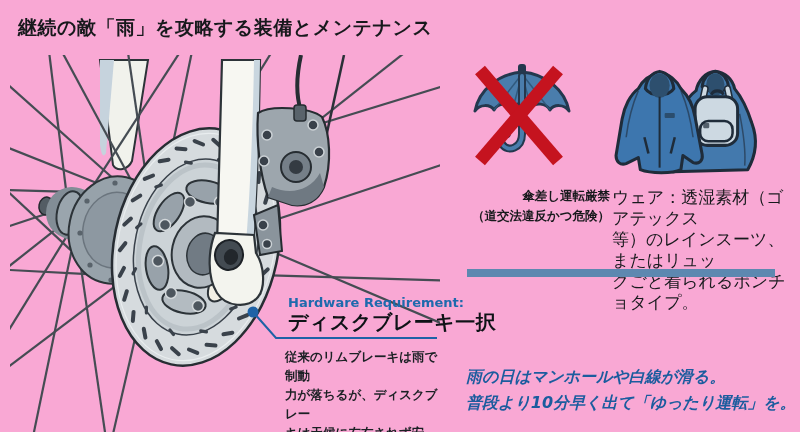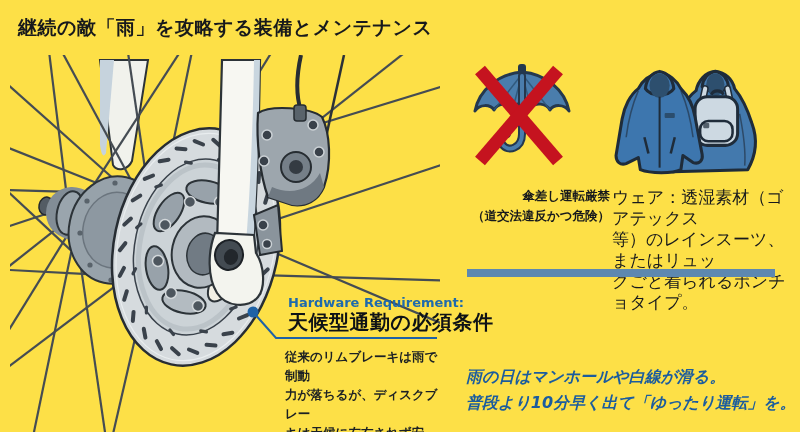--- a/index.html
+++ b/index.html
@@ -1,18 +1,18 @@
 <!DOCTYPE html>
 <html><head>
 <meta charset="utf-8">
 <style>
   html,body{margin:0;padding:0;}
   .stage{
     position:relative;width:800px;height:432px;overflow:hidden;
-    background:#fde047;
+    background:#f9a8d4;
     font-family:"DejaVu Sans","Liberation Sans",sans-serif;
   }
   .title{
     position:absolute;left:18px;top:15px;margin:0;
     font-size:19px;font-weight:800;color:#17191c;letter-spacing:.5px;
   }
   .hw-label{position:absolute;left:288px;top:295px;font-size:13px;font-weight:700;color:#1e6aad;}
   .hw-name{position:absolute;left:288px;top:309px;font-size:20px;font-weight:800;color:#0e1216;letter-spacing:.5px;}
   .hw-desc{position:absolute;left:285px;top:347px;width:158px;font-size:12.5px;line-height:19px;font-weight:600;color:#1b2024;white-space:pre-line;}
   .icon-umbrella{position:absolute;left:466px;top:64px;}
@@ -178,21 +178,21 @@
       </g>
     </g>
 
     <g>
       <polyline points="243,257 266,283 427,283" fill="none" stroke="#1e62a6" stroke-width="2"></polyline>
       <circle cx="243" cy="257" r="5.5" fill="#1e62a6"></circle>
     </g>
   </svg>
 
   <div class="hw-label">Hardware Requirement:</div>
-  <div class="hw-name">天候型通勤の必須条件</div>
+  <div class="hw-name">ディスクブレーキ一択</div>
   <div class="hw-desc">従来のリムブレーキは雨で制動
 力が落ちるが、ディスクブレー
 キは天候に左右されず安全。全
 天候型通勤の必須条件。</div>
 
   <div class="icon-umbrella">
     <svg width="112" height="104" viewBox="0 0 112 104">
       <rect x="52" y="0" width="8" height="12" rx="3" fill="#24384e"></rect>
       <path d="M56,8 C32,10 13,26 9,47 C14,40 24,40 28,46 C32,39 43,38 47,44 C50,38 62,38 65,44 C69,38 80,39 84,46 C88,40 98,40 103,47 C99,26 80,10 56,8 Z" fill="#4a7dac" stroke="#24384e" stroke-width="3" stroke-linejoin="round"></path>
       <g stroke="#2e5679" stroke-width="1.5" opacity=".9">

